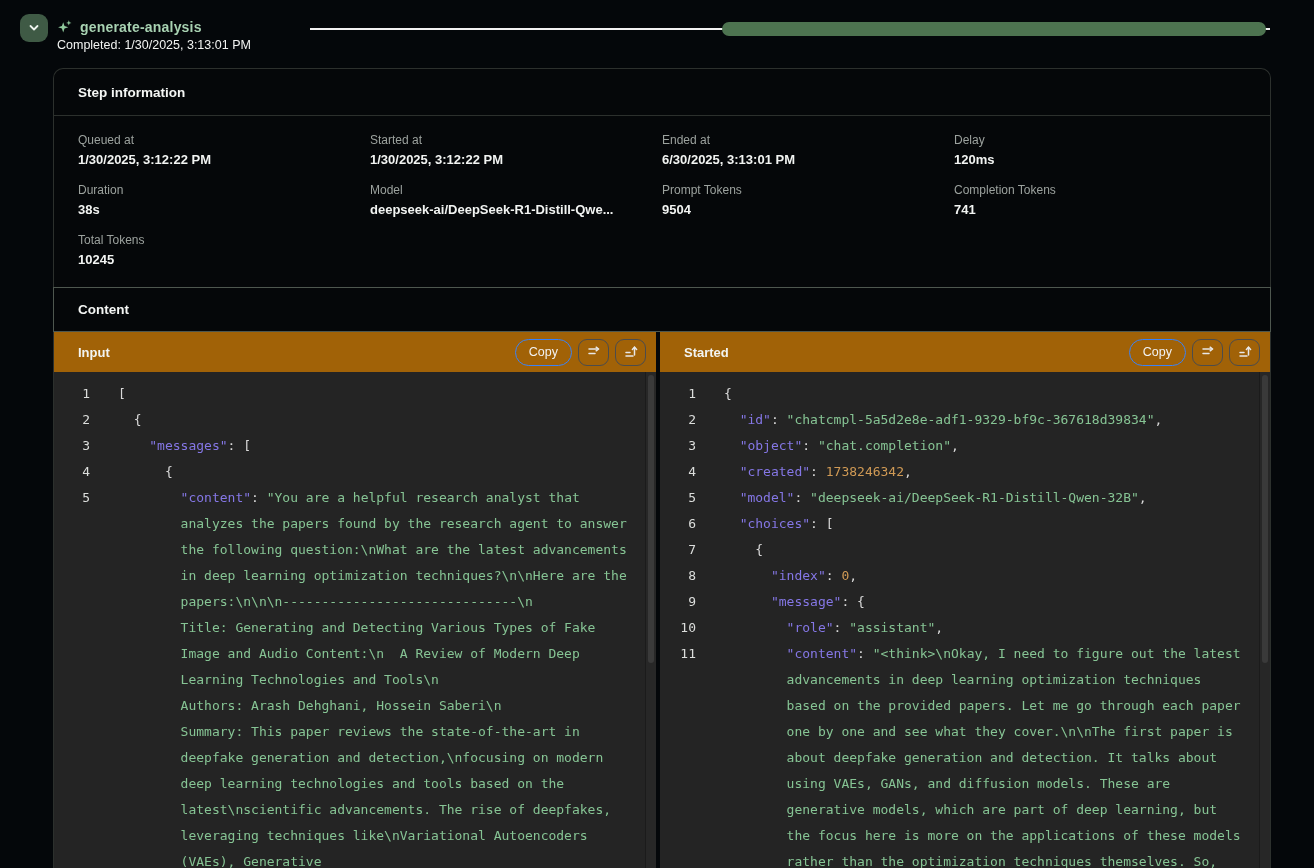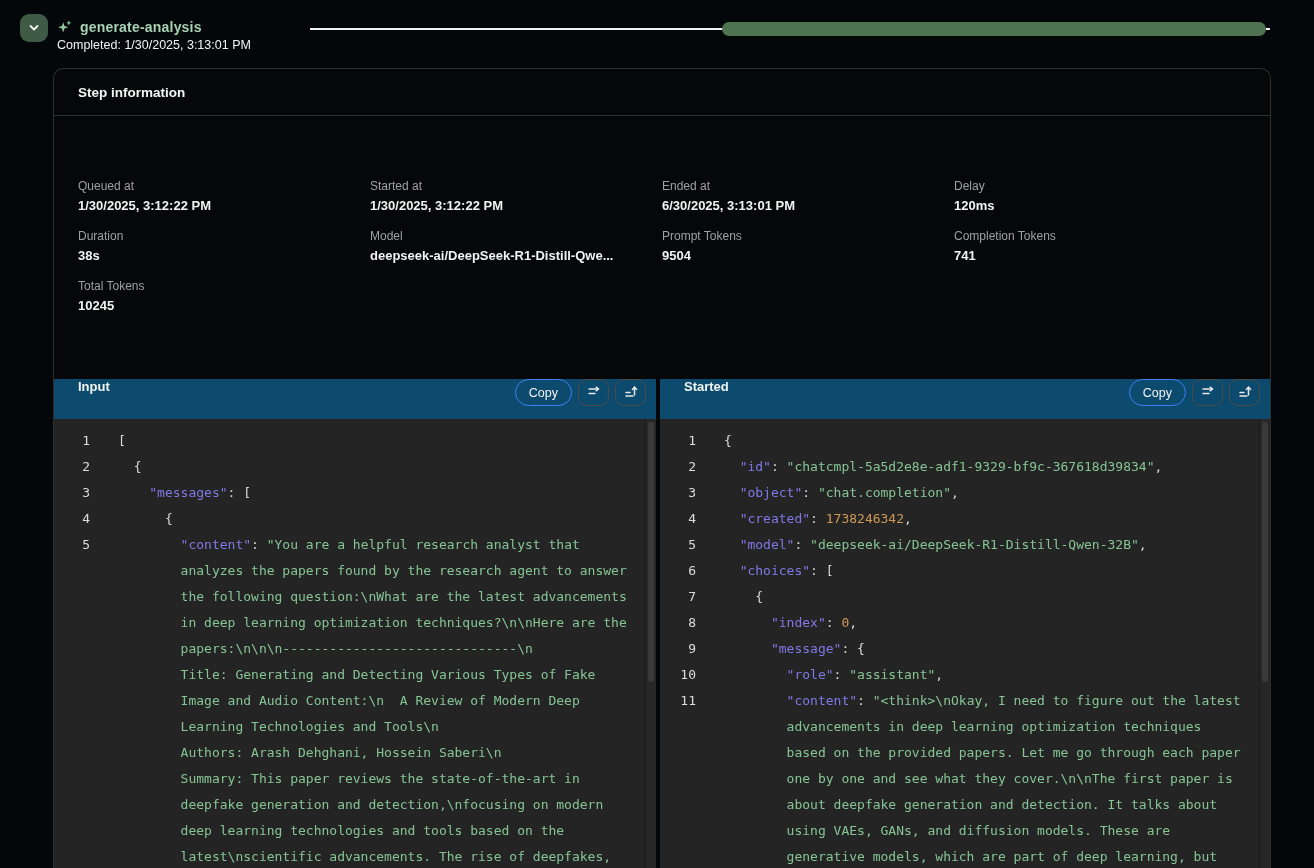--- a/index.html
+++ b/index.html
@@ -28,21 +28,21 @@
     position:absolute; left:310px; right:44px; top:28px; height:2px; background:#f2f2f2;
   }
   .timeline-bar {
     position:absolute; left:722px; top:22px; width:544px; height:14px;
     background:var(--accent-green); border-radius:7px; cursor:pointer;
   }
   
   .card {
     position:absolute; left:53px; top:68px; width:1218px; height:800px;
     border:1px solid #2c302d; border-bottom:none; border-radius:10px 10px 0 0;
-    display:flex; flex-direction:column; background:#050709;gap:46px;
+    display:flex; flex-direction:column; background:#050709;
   }
   .card-title-row {
     height:47px; flex:0 0 47px; display:flex; align-items:center;
     padding:0 24px; border-bottom:1px solid #2c302d;
     font-size:13.5px; font-weight:600; color:#f4f6f4;
   }
   .info-grid {
     flex:0 0 170px; display:grid; grid-template-columns:repeat(4,1fr);
     align-content:start; row-gap:16px; padding:17px 24px 20px;
   }
@@ -53,22 +53,22 @@
     border:1px solid #4e574f; margin:0 -1px;
     font-size:13.5px; font-weight:600; color:#f4f6f4; cursor:pointer;
   }
   
   .panels { flex:1; display:flex; min-height:0; }
   .panel { display:flex; flex-direction:column; min-width:0; }
   .panel-input { flex:0 0 602px; }
   .panel-divider { flex:0 0 4px; background:#04070a; }
   .panel-output { flex:1; }
   .panel-header {
-    flex:0 0 40px; display:flex; align-items:flex-start;
-    padding:0 10px 0 24px; background:#0c4a6e;
+    flex:0 0 40px; display:flex; align-items:center;
+    padding:0 10px 0 24px; background:#a16207;
   }
   .panel-title { font-size:13px; font-weight:600; color:#f2f4f2; flex:1; }
   .panel-actions { display:flex; align-items:center; gap:6px; }
   .copy-btn {
     height:27px; padding:0 13px; border-radius:999px;
     background:transparent; border:1px solid #3b82f6; color:#f2f2f2;
     font-size:12.5px; font-family:"Liberation Sans", sans-serif; cursor:pointer;
   }
   .icon-btn {
     width:31px; height:27px; border-radius:9px;
@@ -160,20 +160,21 @@
     <div>
       <div class="info-label">Completion Tokens</div>
       <div class="info-value">741</div>
     </div>
     <div>
       <div class="info-label">Total Tokens</div>
       <div class="info-value">10245</div>
     </div>
   </div>
 
+  <div class="content-row">Content</div>
 
   <div class="panels">
 
     <div class="panel panel-input">
       <div class="panel-header">
         <span class="panel-title">Input</span>
         <span class="panel-actions">
           <button class="copy-btn">Copy</button>
           <button class="icon-btn">
             <span>

